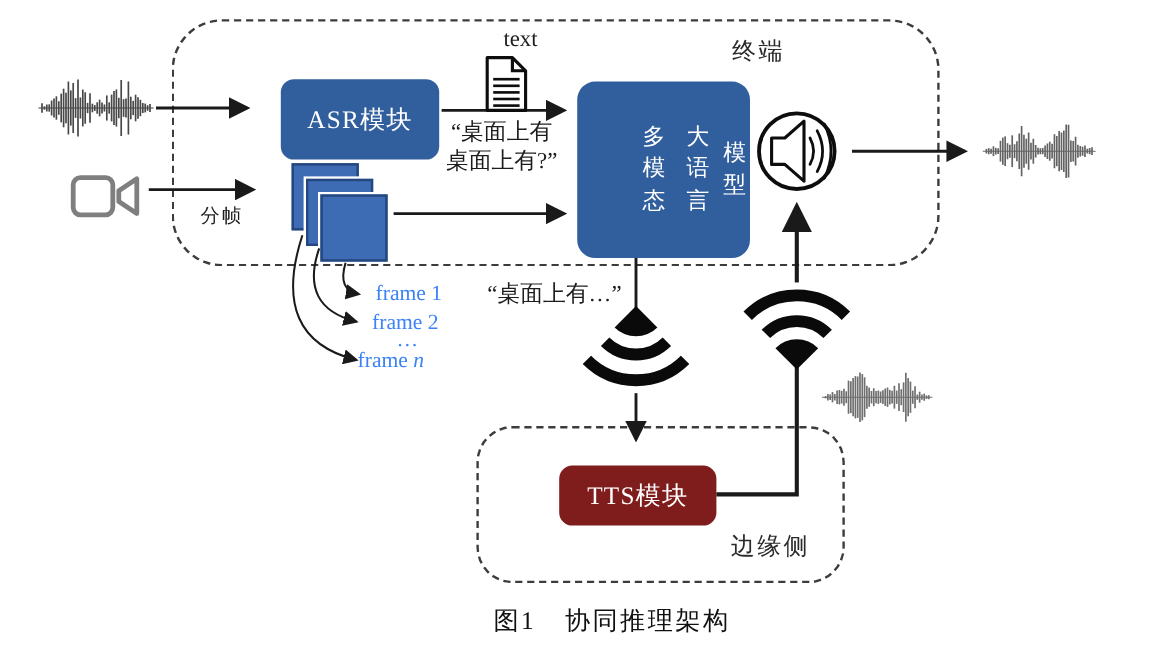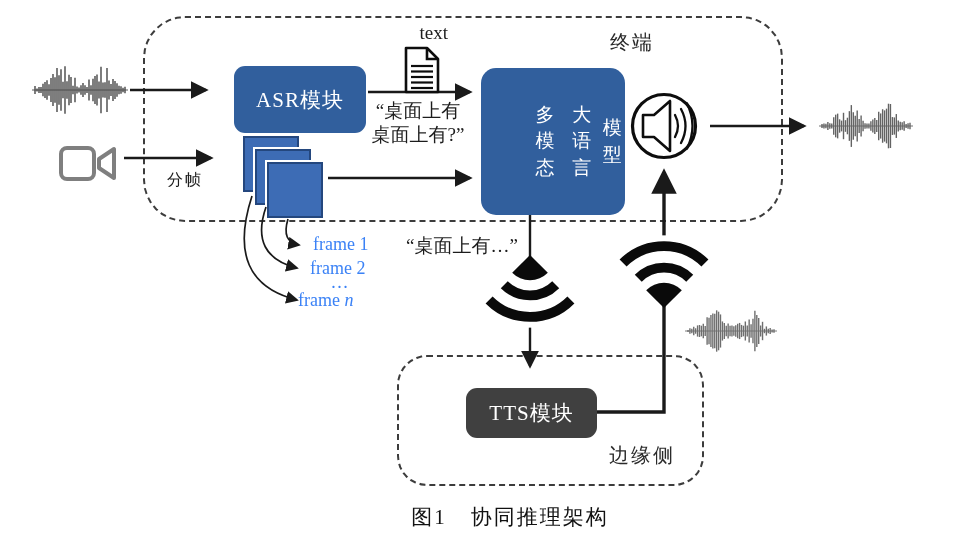--- a/index.html
+++ b/index.html
@@ -10,21 +10,21 @@
   .region{position:absolute;border:2px dashed #3c3c3c;}
   .region.terminal{left:143px;top:16px;width:636px;height:202px;border-radius:42px;}
   .region.edge{left:397px;top:355px;width:303px;height:127px;border-radius:30px;}
   .module{
     position:absolute;display:flex;align-items:center;justify-content:center;
     color:#ffffff;text-align:center;letter-spacing:1px;
   }
   .module.asr{left:234px;top:66px;width:132px;height:67px;border-radius:11px;background:#315f9d;font-size:21px;}
   .module.llm{left:481px;top:68px;width:98px;height:147px;border-radius:15px;background:#315f9d;
     flex-direction:row;font-size:19px;line-height:1.4;padding-left:46px;}
-  .module.tts{left:466px;top:388px;width:131px;height:50px;border-radius:11px;background:#404040;font-size:21px;}
+  .module.tts{left:466px;top:388px;width:131px;height:50px;border-radius:11px;background:#7f1d1d;font-size:21px;}
   .frame-sq{
     position:absolute;width:52px;height:52px;background:#3d6cb5;
     border:2px solid #24477e;box-shadow:0 0 0 2px #ffffff;
   }
   .sq-back{left:243px;top:136px;}
   .sq-mid{left:255px;top:149px;}
   .sq-front{left:267px;top:162px;}
   .lbl{position:absolute;white-space:nowrap;}
   .lbl.region-lbl{font-size:20px;letter-spacing:2px;color:#2a2a2a;text-align:center;}
   .lbl.terminal-lbl{left:610px;top:29px;}

